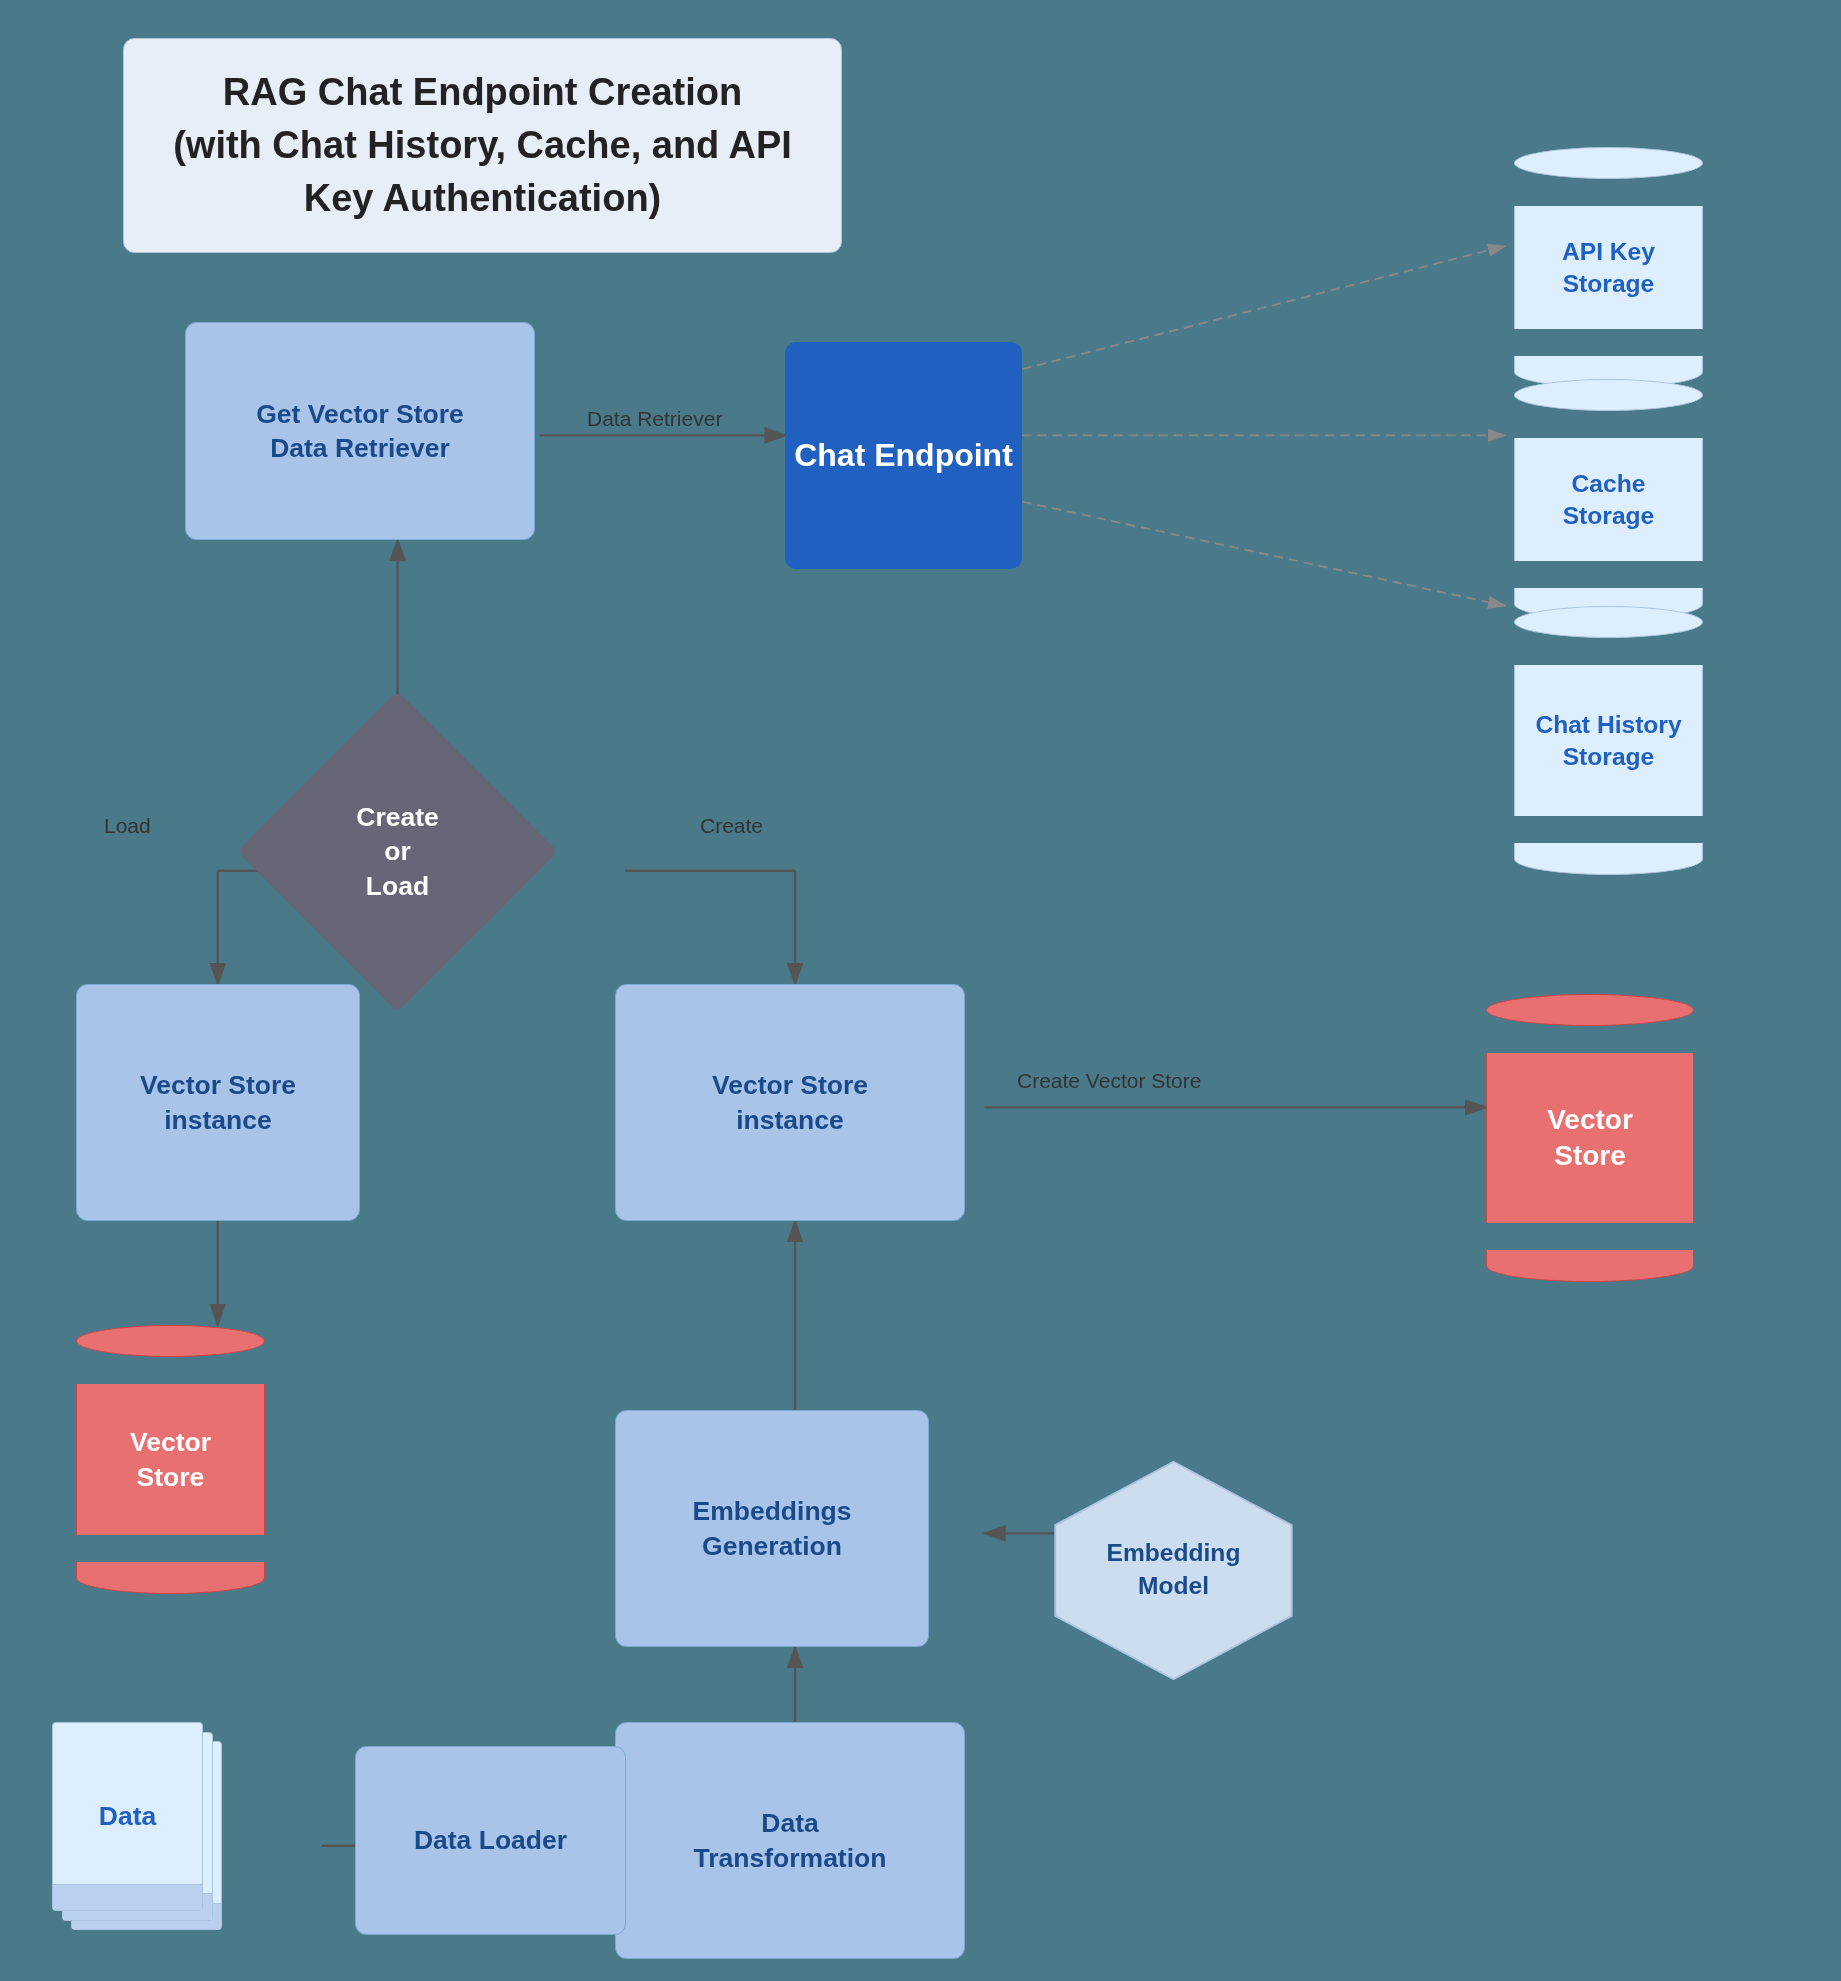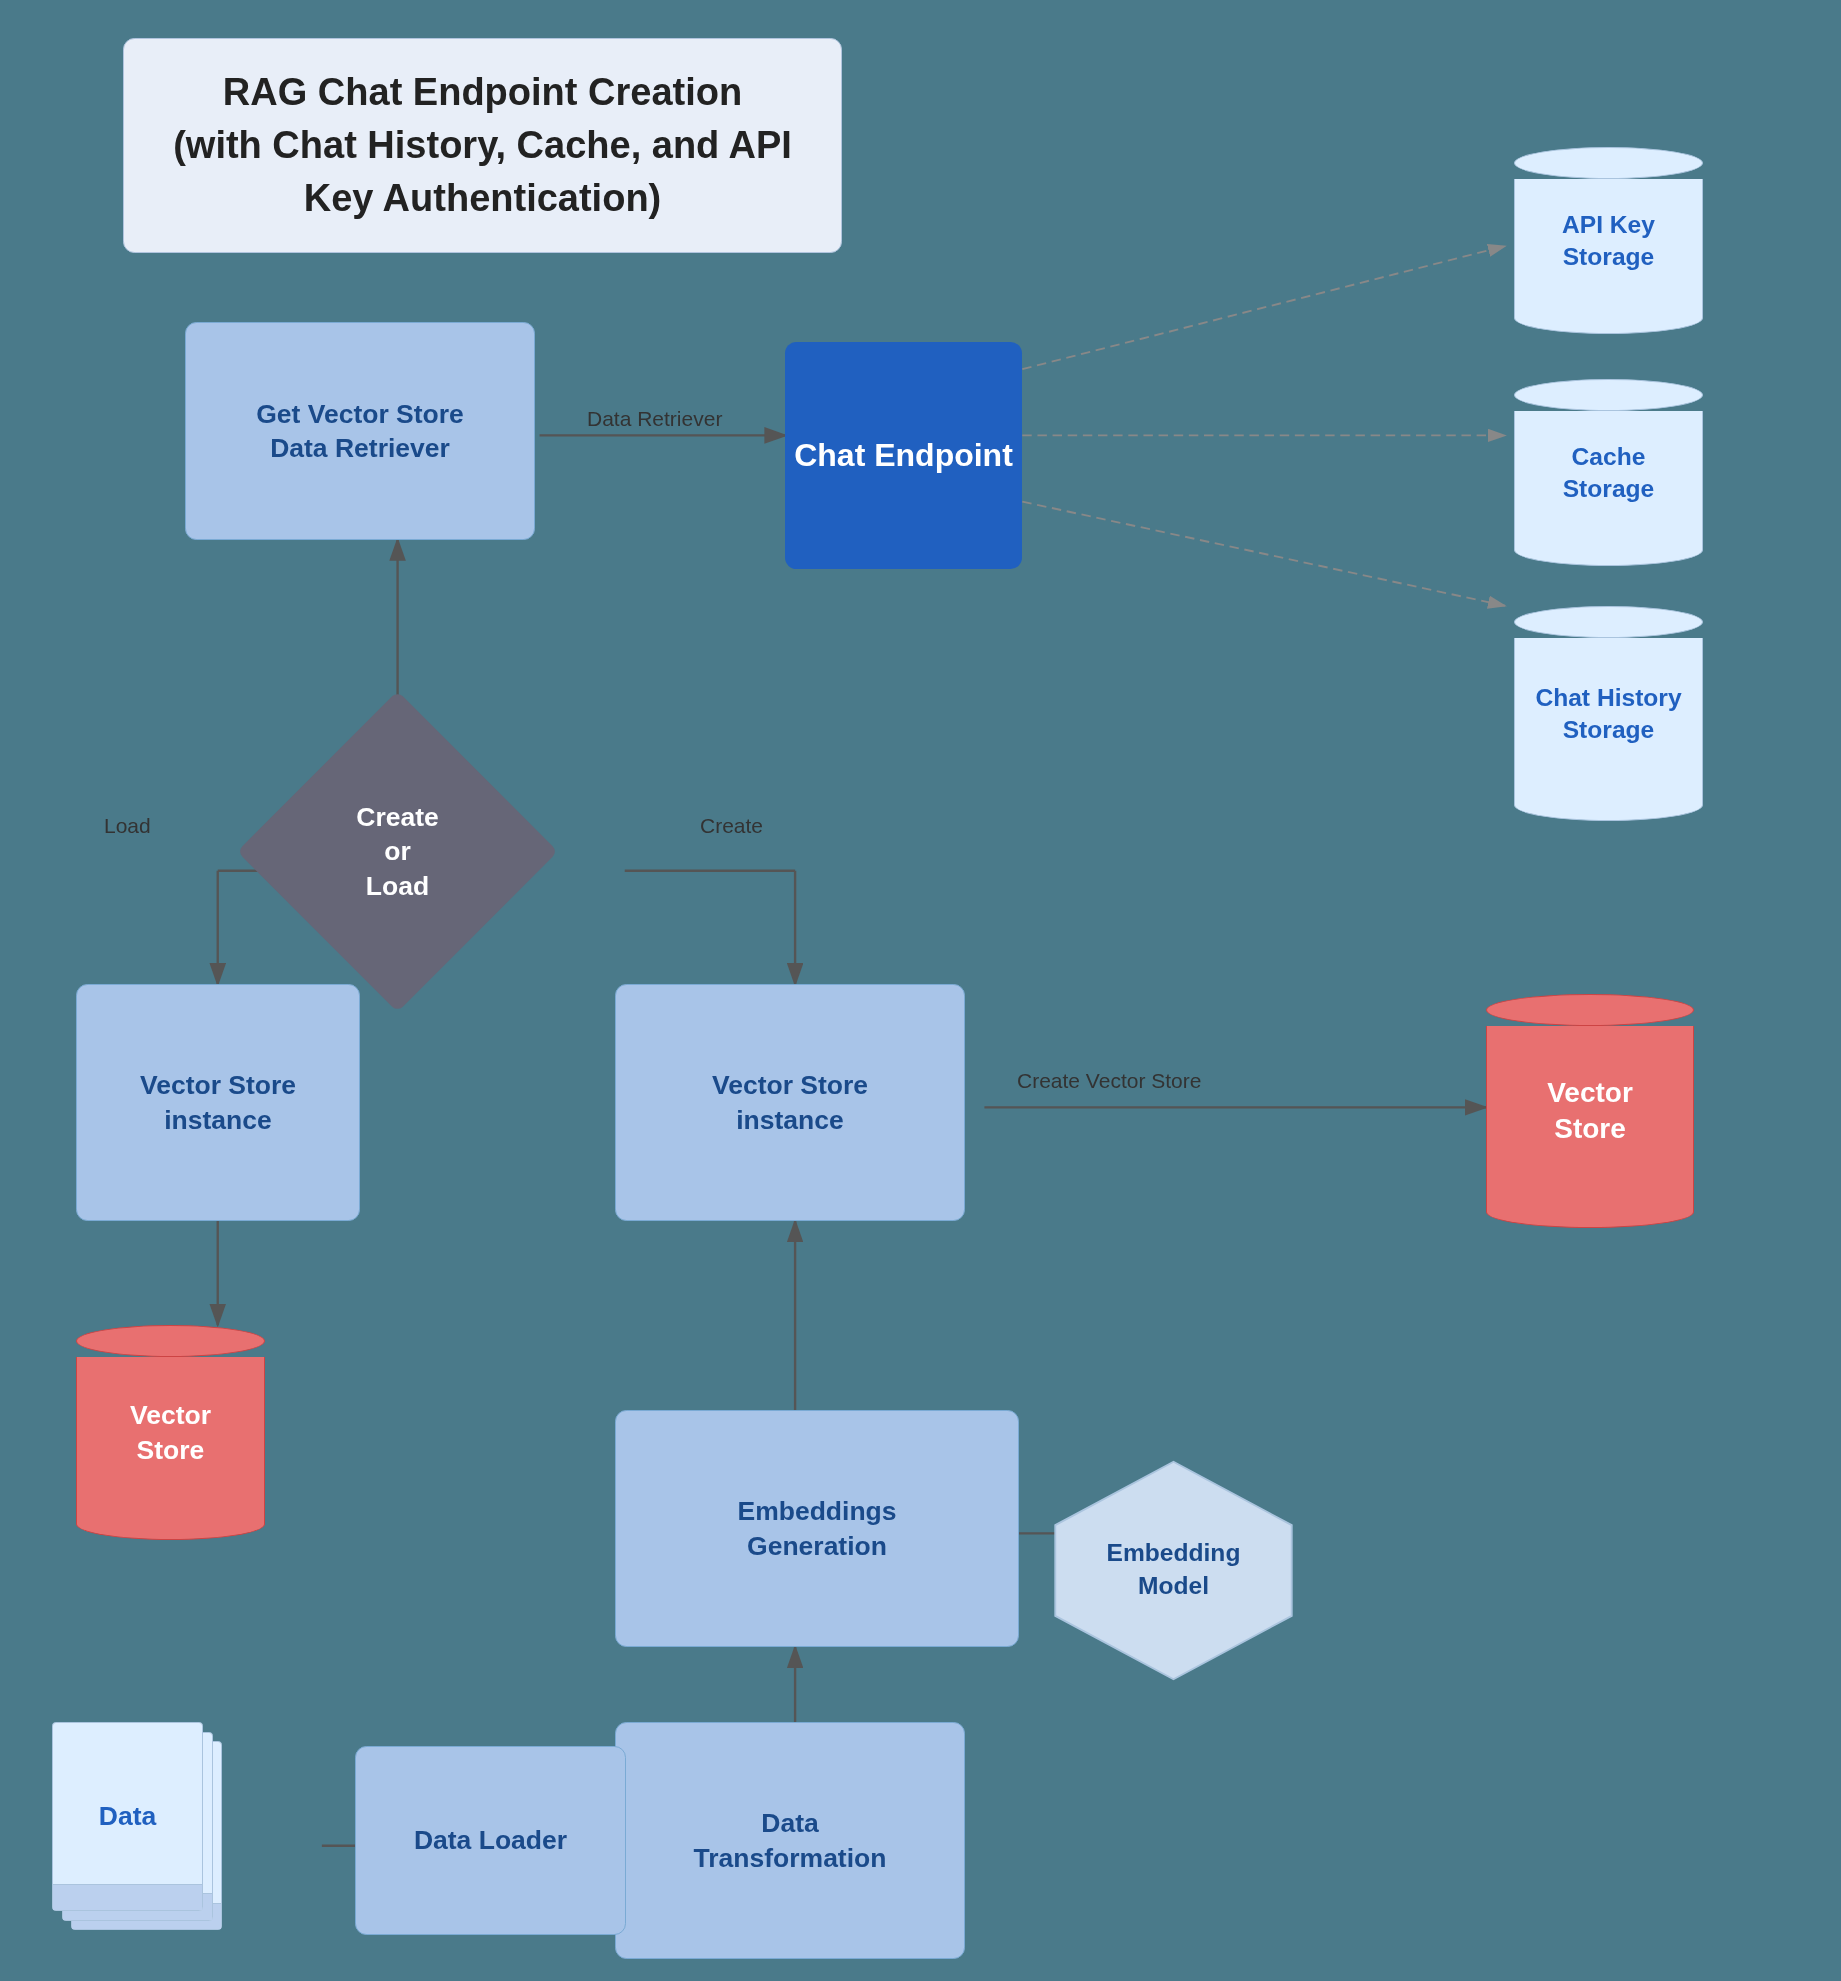--- a/index.html
+++ b/index.html
@@ -101,20 +101,21 @@
     .cylinder-wrapper {
       position: absolute;
       display: flex;
       flex-direction: column;
       align-items: center;
     }
     .cylinder-inner {
       display: flex;
       flex-direction: column;
       align-items: center;
+      gap: 27px;
     }
 
     
     .cylinder-light .cylinder-top,
     .cylinder-light .cylinder-body,
     .cylinder-light .cylinder-bottom {
       background: #ddeeff;
       border-color: #aac4de;
     }
 
@@ -277,21 +278,21 @@
     <div class="cylinder-inner">
       <div style="width:208px; height:32px; background:#e87070; border:1.9px solid #cc4444; border-radius:50%;"></div>
       <div style="width:208px; height:170px; background:#e87070; border-left:1.9px solid #cc4444; border-right:1.9px solid #cc4444; display:flex; align-items:center; justify-content:center; text-align:center; color:white; font-size:28px; font-weight:bold; line-height:1.3;">
         <span style="white-space:pre-line;">Vector
 Store</span>
       </div>
       <div style="width:208px; height:32px; background:#e87070; border:1.9px solid #cc4444; border-radius:0 0 50% 50%; border-top:none;"></div>
     </div>
   </div>
 
-  <div class="box-blue" style="left:615px; top:1410px; width:404px; height:237px;">
+  <div class="box-blue" style="left:615px; top:1410px; width:314px; height:237px;">
     <span style="white-space:pre-line;">Embeddings
 Generation</span>
   </div>
 
   <div class="hexagon-wrapper" style="left:1041px; top:1457px;">
     <svg width="265" height="227" viewBox="0 0 280 240" style="overflow:visible;">
       <polygon points="140,5 265,72 265,168 140,235 15,168 15,72" fill="#ccddf0" stroke="#aac4de" stroke-width="2"></polygon>
       <text x="140" y="110" text-anchor="middle" font-size="26" font-weight="bold" fill="#1a4a8a">Embedding</text>
       <text x="140" y="145" text-anchor="middle" font-size="26" font-weight="bold" fill="#1a4a8a">Model</text>
     </svg>

